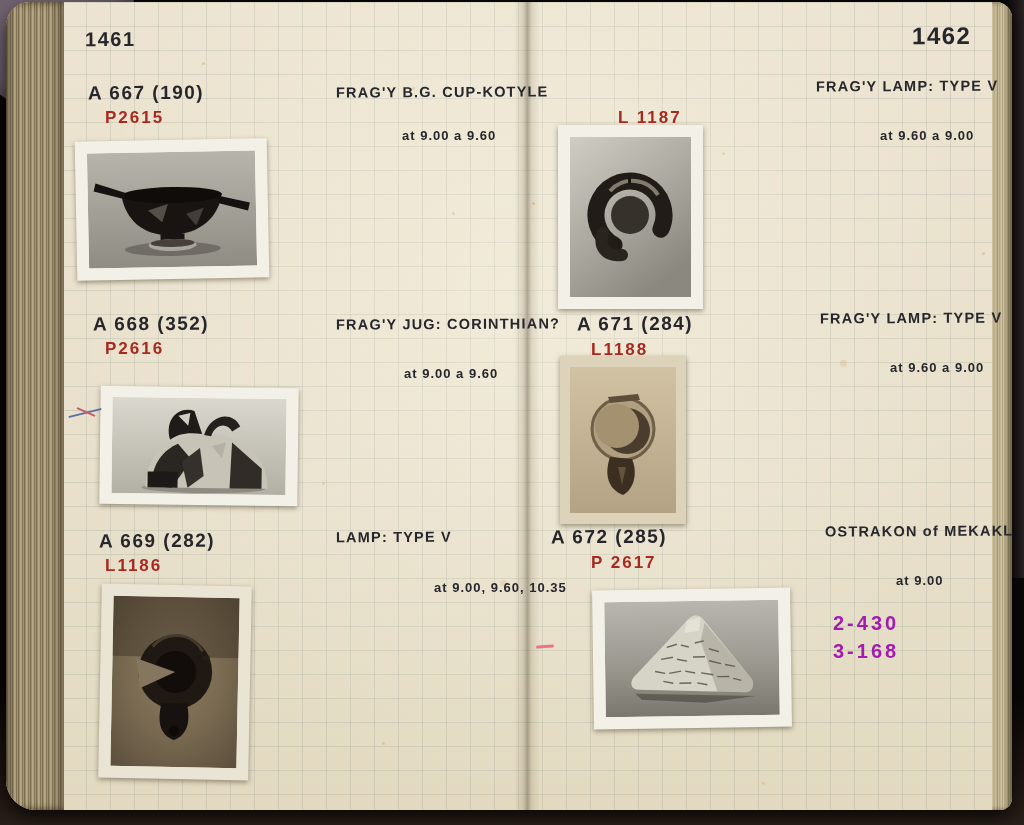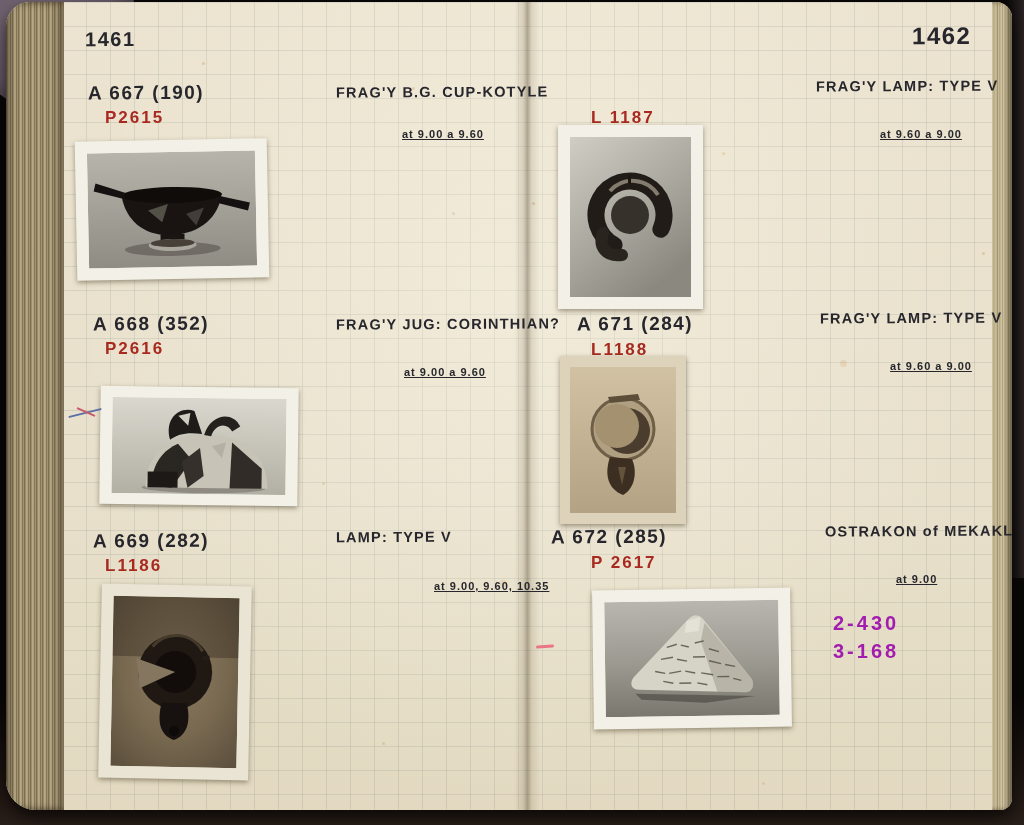--- a/index.html
+++ b/index.html
@@ -47,21 +47,21 @@
   .gutter{position:absolute;left:508px;top:0;bottom:0;width:26px;
      background:linear-gradient(90deg,rgba(0,0,0,0) 0%,rgba(110,95,65,.18) 35%,
         rgba(70,58,36,.38) 52%,rgba(110,95,65,.15) 68%,rgba(0,0,0,0) 100%);}
 
   .ink{position:absolute;color:#26262c;font-weight:700;white-space:nowrap;}
   .red-ink{position:absolute;color:#a8291f;font-weight:700;white-space:nowrap;text-align:center;}
   .pink{position:absolute;color:#a21caf;font-weight:700;white-space:nowrap;}
   .catno{font-size:19px;letter-spacing:1.5px;transform:rotate(-.4deg);}
   .invno{font-size:17px;letter-spacing:2px;}
   .desc{font-size:14.5px;letter-spacing:1.2px;transform:rotate(-.3deg);}
-  .elev{font-size:11px;letter-spacing:1px;text-decoration:underline;}
+  .elev{font-size:13px;letter-spacing:1px;}
   .refline{font-size:20px;letter-spacing:3px;}
 
   .photo{position:absolute;background:#f3f1e7;box-shadow:0 2px 5px rgba(70,58,36,.5);
      display:flex;align-items:center;justify-content:center;}
   .photo svg{display:block;}
   .red-dash{position:absolute;width:18px;height:3px;background:#e87683;border-radius:2px;transform:rotate(-4deg);}
   .scribble{position:absolute;width:34px;height:14px;}
   .scribble .s1{position:absolute;left:0;top:7px;width:34px;height:2px;background:#5a6fa8;transform:rotate(-14deg);border-radius:2px;}
   .scribble .s2{position:absolute;left:8px;top:6px;width:20px;height:2px;background:#c85a6a;transform:rotate(24deg);border-radius:2px;}
 </style>
@@ -127,21 +127,21 @@
         <path d="M58 42 C52 22 66 8 82 13 L90 36 C76 34 66 36 58 42 Z" fill="#1e1b19"></path>
         <path d="M66 18 L78 15 L76 28 Z" fill="#cfccc1"></path>
         <path d="M40 88 C40 66 52 52 66 46 L80 62 L60 90 Z" fill="#2a2622"></path>
         <path d="M70 64 L88 50 L92 78 L76 90 Z" fill="#35302b"></path>
         <path d="M120 44 L150 70 L150 90 L118 90 Z" fill="#312c27"></path>
         <path d="M100 48 L114 44 L110 60 Z" fill="#b4b0a3"></path>
         <rect x="36" y="74" width="30" height="16" fill="#1c1917"></rect>
       </svg>
     </div>
 
-    <div class="ink catno" style="left:87px;top:528px;">A 669 (282)</div>
+    <div class="ink catno" style="left:93px;top:528px;">A 669 (282)</div>
     <div class="red-ink invno" style="left:99px;top:554px;">L1186</div>
     <div class="ink desc" style="left:330px;top:527px;">LAMP: TYPE V</div>
     <div class="ink elev" style="left:398px;top:578px;margin-left:30px;">at 9.00, 9.60, 10.35</div>
     <div class="photo" style="left:94px;top:583px;width:150px;height:194px;transform:rotate(1.1deg);background:#e9e4d3;">
       <svg width="126" height="170" viewBox="0 0 126 170">
         <defs>
           <radialGradient id="bg3" cx="50%" cy="42%" r="75%">
             <stop offset="0" stop-color="#8d7d66"></stop>
               <stop offset=".55" stop-color="#77684f"></stop>
             <stop offset="1" stop-color="#5c4f3d"></stop>
@@ -160,21 +160,21 @@
     </div>
 
     <div class="scribble" style="left:62px;top:403px;">
       <div class="s1"></div>
         <div class="s2"></div>
     </div>
 
     <div class="ink catno" style="left:906px;top:20px;font-size:24px;">1462</div>
 
     <div class="ink catno" style="left:567px;top:79px;margin-top:48px;">A 670 (283)</div>
-    <div class="red-ink invno" style="left:585px;top:106px;">L 1187</div>
+    <div class="red-ink invno" style="left:612px;top:106px;">L 1187</div>
     <div class="ink desc" style="left:810px;top:76px;">FRAG'Y LAMP: TYPE V</div>
     <div class="ink elev" style="left:874px;top:126px;">at 9.60 a 9.00</div>
     <div class="photo" style="left:552px;top:123px;width:145px;height:184px;">
       <svg width="121" height="160" viewBox="0 0 121 160">
         <defs>
           <linearGradient id="bg4" x1="0" y1="0" x2=".6" y2="1">
             <stop offset="0" stop-color="#d0cdc4"></stop>
               <stop offset=".6" stop-color="#a8a59c"></stop>
             <stop offset="1" stop-color="#8b887f"></stop>
           </linearGradient>

